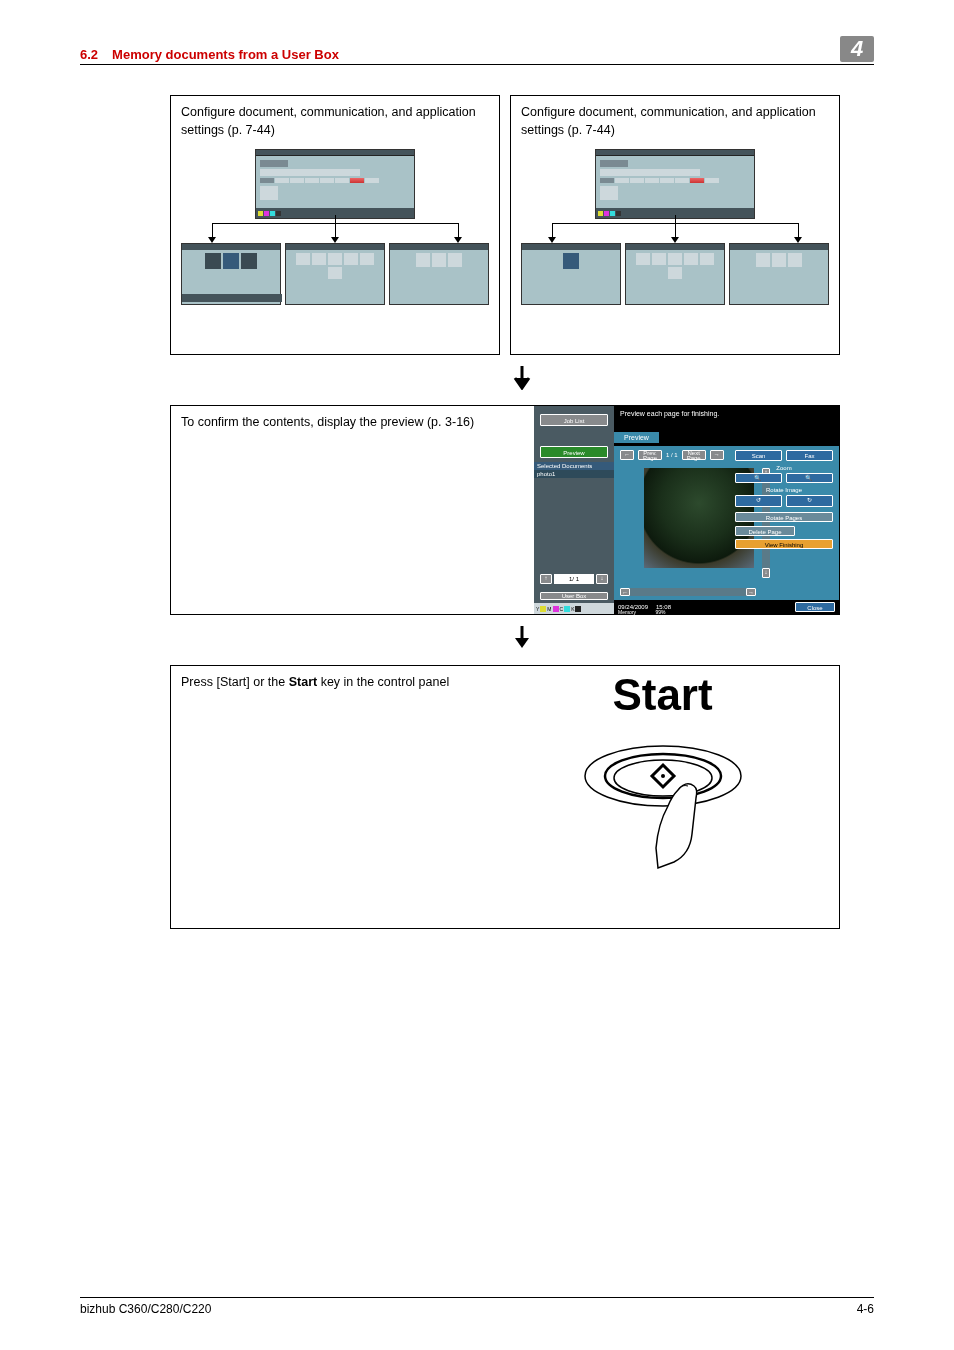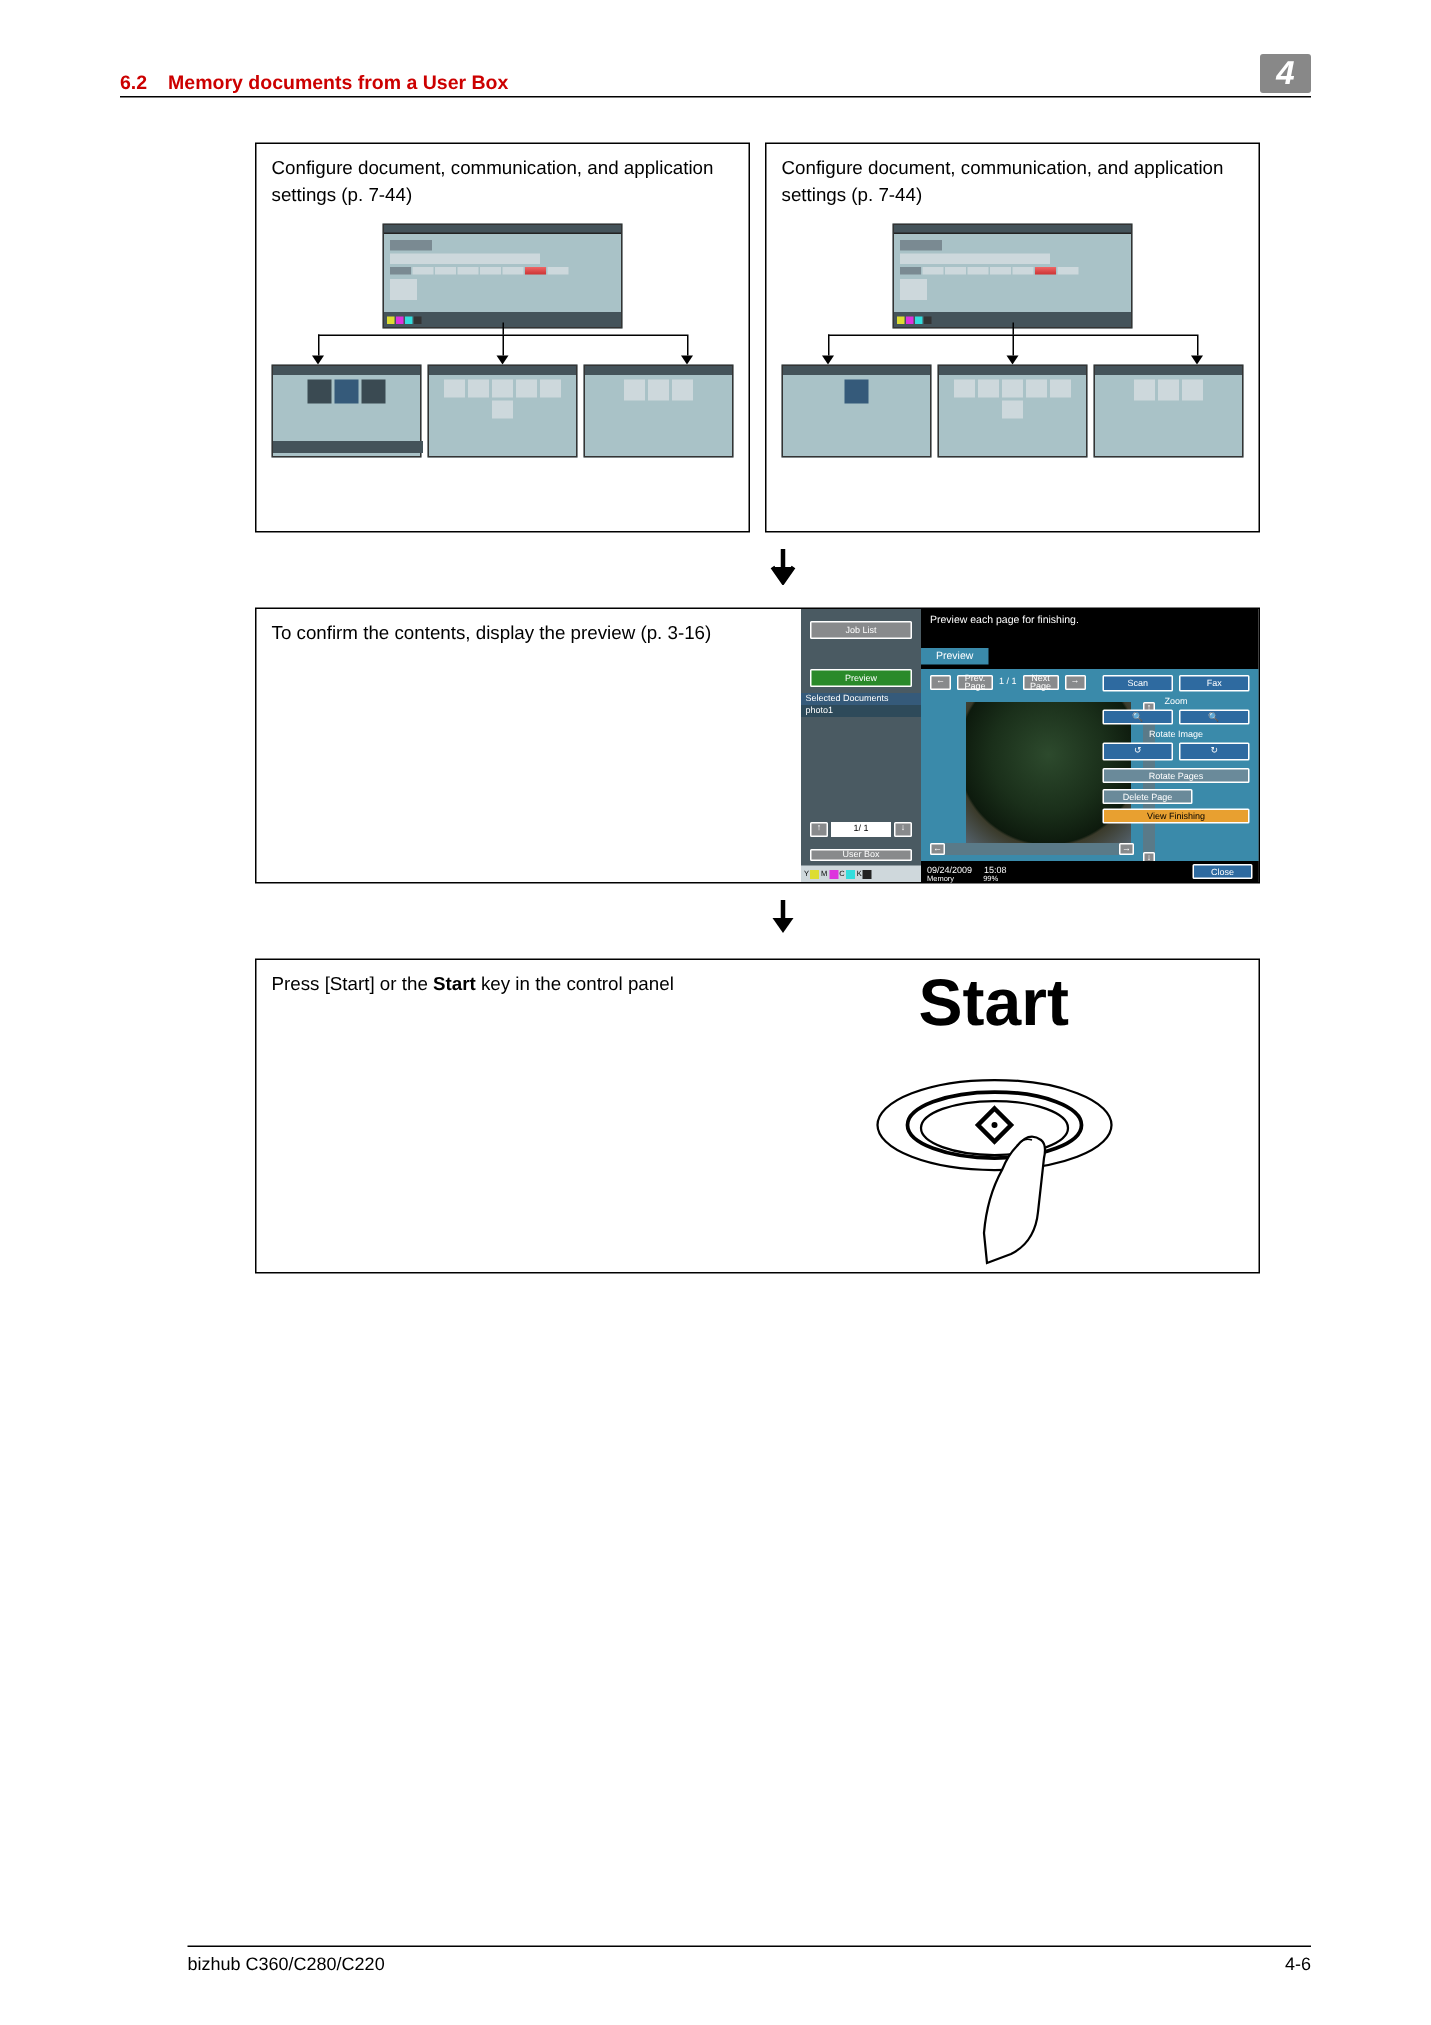--- a/index.html
+++ b/index.html
@@ -52,21 +52,21 @@
     .prev-gray { background:#888a8c; }
     .prev-btn { font-size:6px; color:#fff; text-align:center; border:1px solid #fff; border-radius:1px; }
     .prev-blue { background:#2e6aa0; }
     .tree { position:absolute; left:120px; top:70px; width:115px; height:90px; background: radial-gradient(circle at 50% 35%, #2d4a2d 0%, #1a2f1a 45%, #0d1a0d 70%, #3a3a2a 72%, #5a6a7a 100%); }
     
     .start-label { font-family: Arial; font-weight: bold; font-size: 44px; text-align:center; margin-top: 4px;}
     .start-svg { display:block; margin: 4px auto 0; }
     .footer-row {
       position:absolute; left:80px; right:80px; bottom: 34px;
       display:flex; justify-content:space-between; font-size:12px;
-      border-top:1px solid #000; padding-top:4px;margin-left:45px;
+      border-top:1px solid #000; padding-top:4px;
     }
   </style>
 </head>
 <body>
 
 <div class="header-row">
   <div class="header-left">
     <span class="header-num">6.2</span>
     <span class="header-title">Memory documents from a User Box</span>
   </div>
@@ -219,21 +219,21 @@
     </div>
   </div>
 
   <div class="arrow-down">
     <svg width="18" height="24">
         <path d="M9 0 L9 14 M2 12 L9 22 L16 12" stroke="#000" stroke-width="3" fill="none"></path>
         <path d="M2 12 L9 22 L16 12 Z" fill="#000"></path>
       </svg>
   </div>
 
-  <div class="wide-box" style="height:184px;gap:48px;">
+  <div class="wide-box" style="height:210px;gap:48px;">
     <div class="wide-left">
       <div>To confirm the contents, display the preview (p. 3-16)</div>
     </div>
     <div class="wide-right">
 
       <div style="position:absolute;left:0;top:0;width:80px;height:100%;background:#4a5a62;">
         <div class="prev-btn prev-gray" style="margin:8px 6px 0;height:12px;line-height:12px;">Job List</div>
         <div class="prev-btn" style="margin:20px 6px 0;height:12px;line-height:12px;background:#2a8a2a;">Preview</div>
         <div style="margin:4px 0 0;font-size:6px;color:#fff;background:#355a7a;padding:1px 3px;">Selected Documents</div>
         <div style="font-size:6px;color:#fff;padding:1px 3px;background:#2e4a5a;">photo1</div>
@@ -315,21 +315,21 @@
     </div>
   </div>
 
   <div class="arrow-down">
     <svg width="18" height="24">
         <path d="M9 0 L9 14" stroke="#000" stroke-width="3"></path>
         <path d="M2 12 L9 22 L16 12 Z" fill="#000"></path>
       </svg>
   </div>
 
-  <div class="wide-box" style="height:210px;">
+  <div class="wide-box" style="height:264px;">
     <div class="wide-left" style="width:315px;">
       <span>Press [Start] or the </span><b>Start</b><span> key in the control panel</span>
     </div>
     <div style="flex:1;">
       <div class="start-label">Start</div>
       <svg class="start-svg" width="170" height="150">
         <ellipse cx="85" cy="52" rx="78" ry="30" fill="none" stroke="#000" stroke-width="1.5"></ellipse>
         <ellipse cx="85" cy="52" rx="58" ry="22" fill="none" stroke="#000" stroke-width="2.5"></ellipse>
         <ellipse cx="85" cy="54" rx="49" ry="18" fill="none" stroke="#000" stroke-width="1.5"></ellipse>
 

